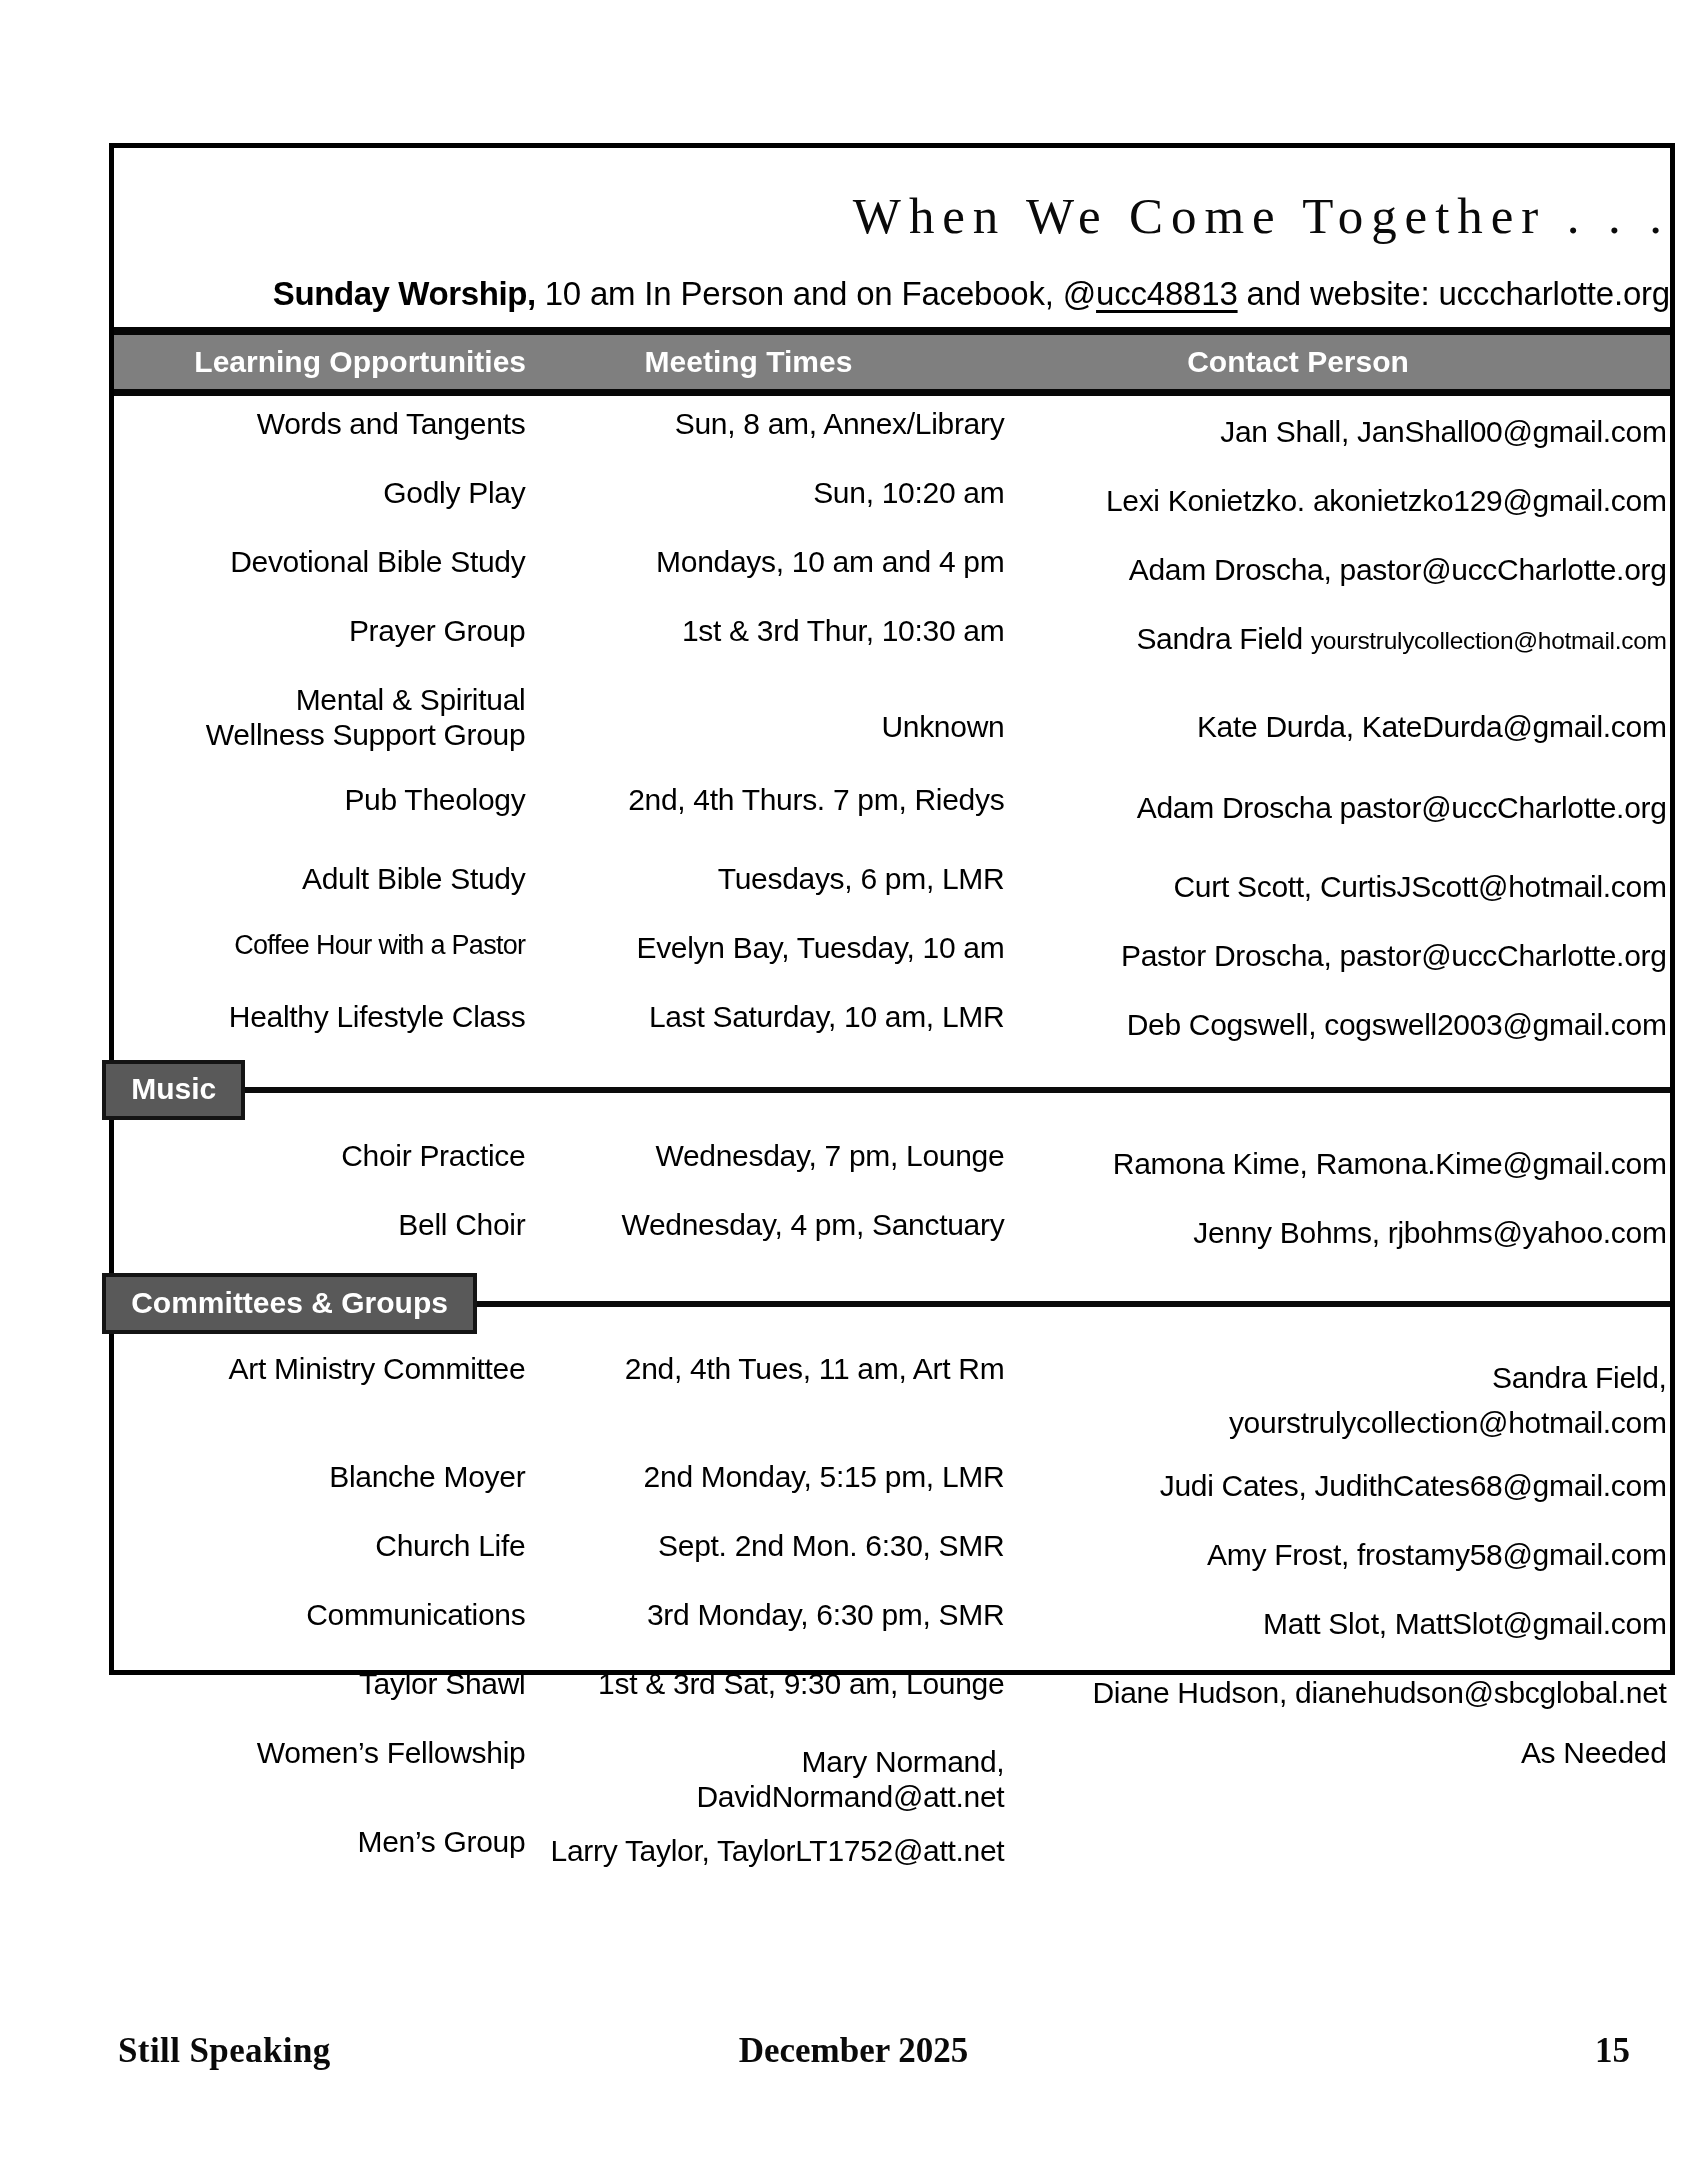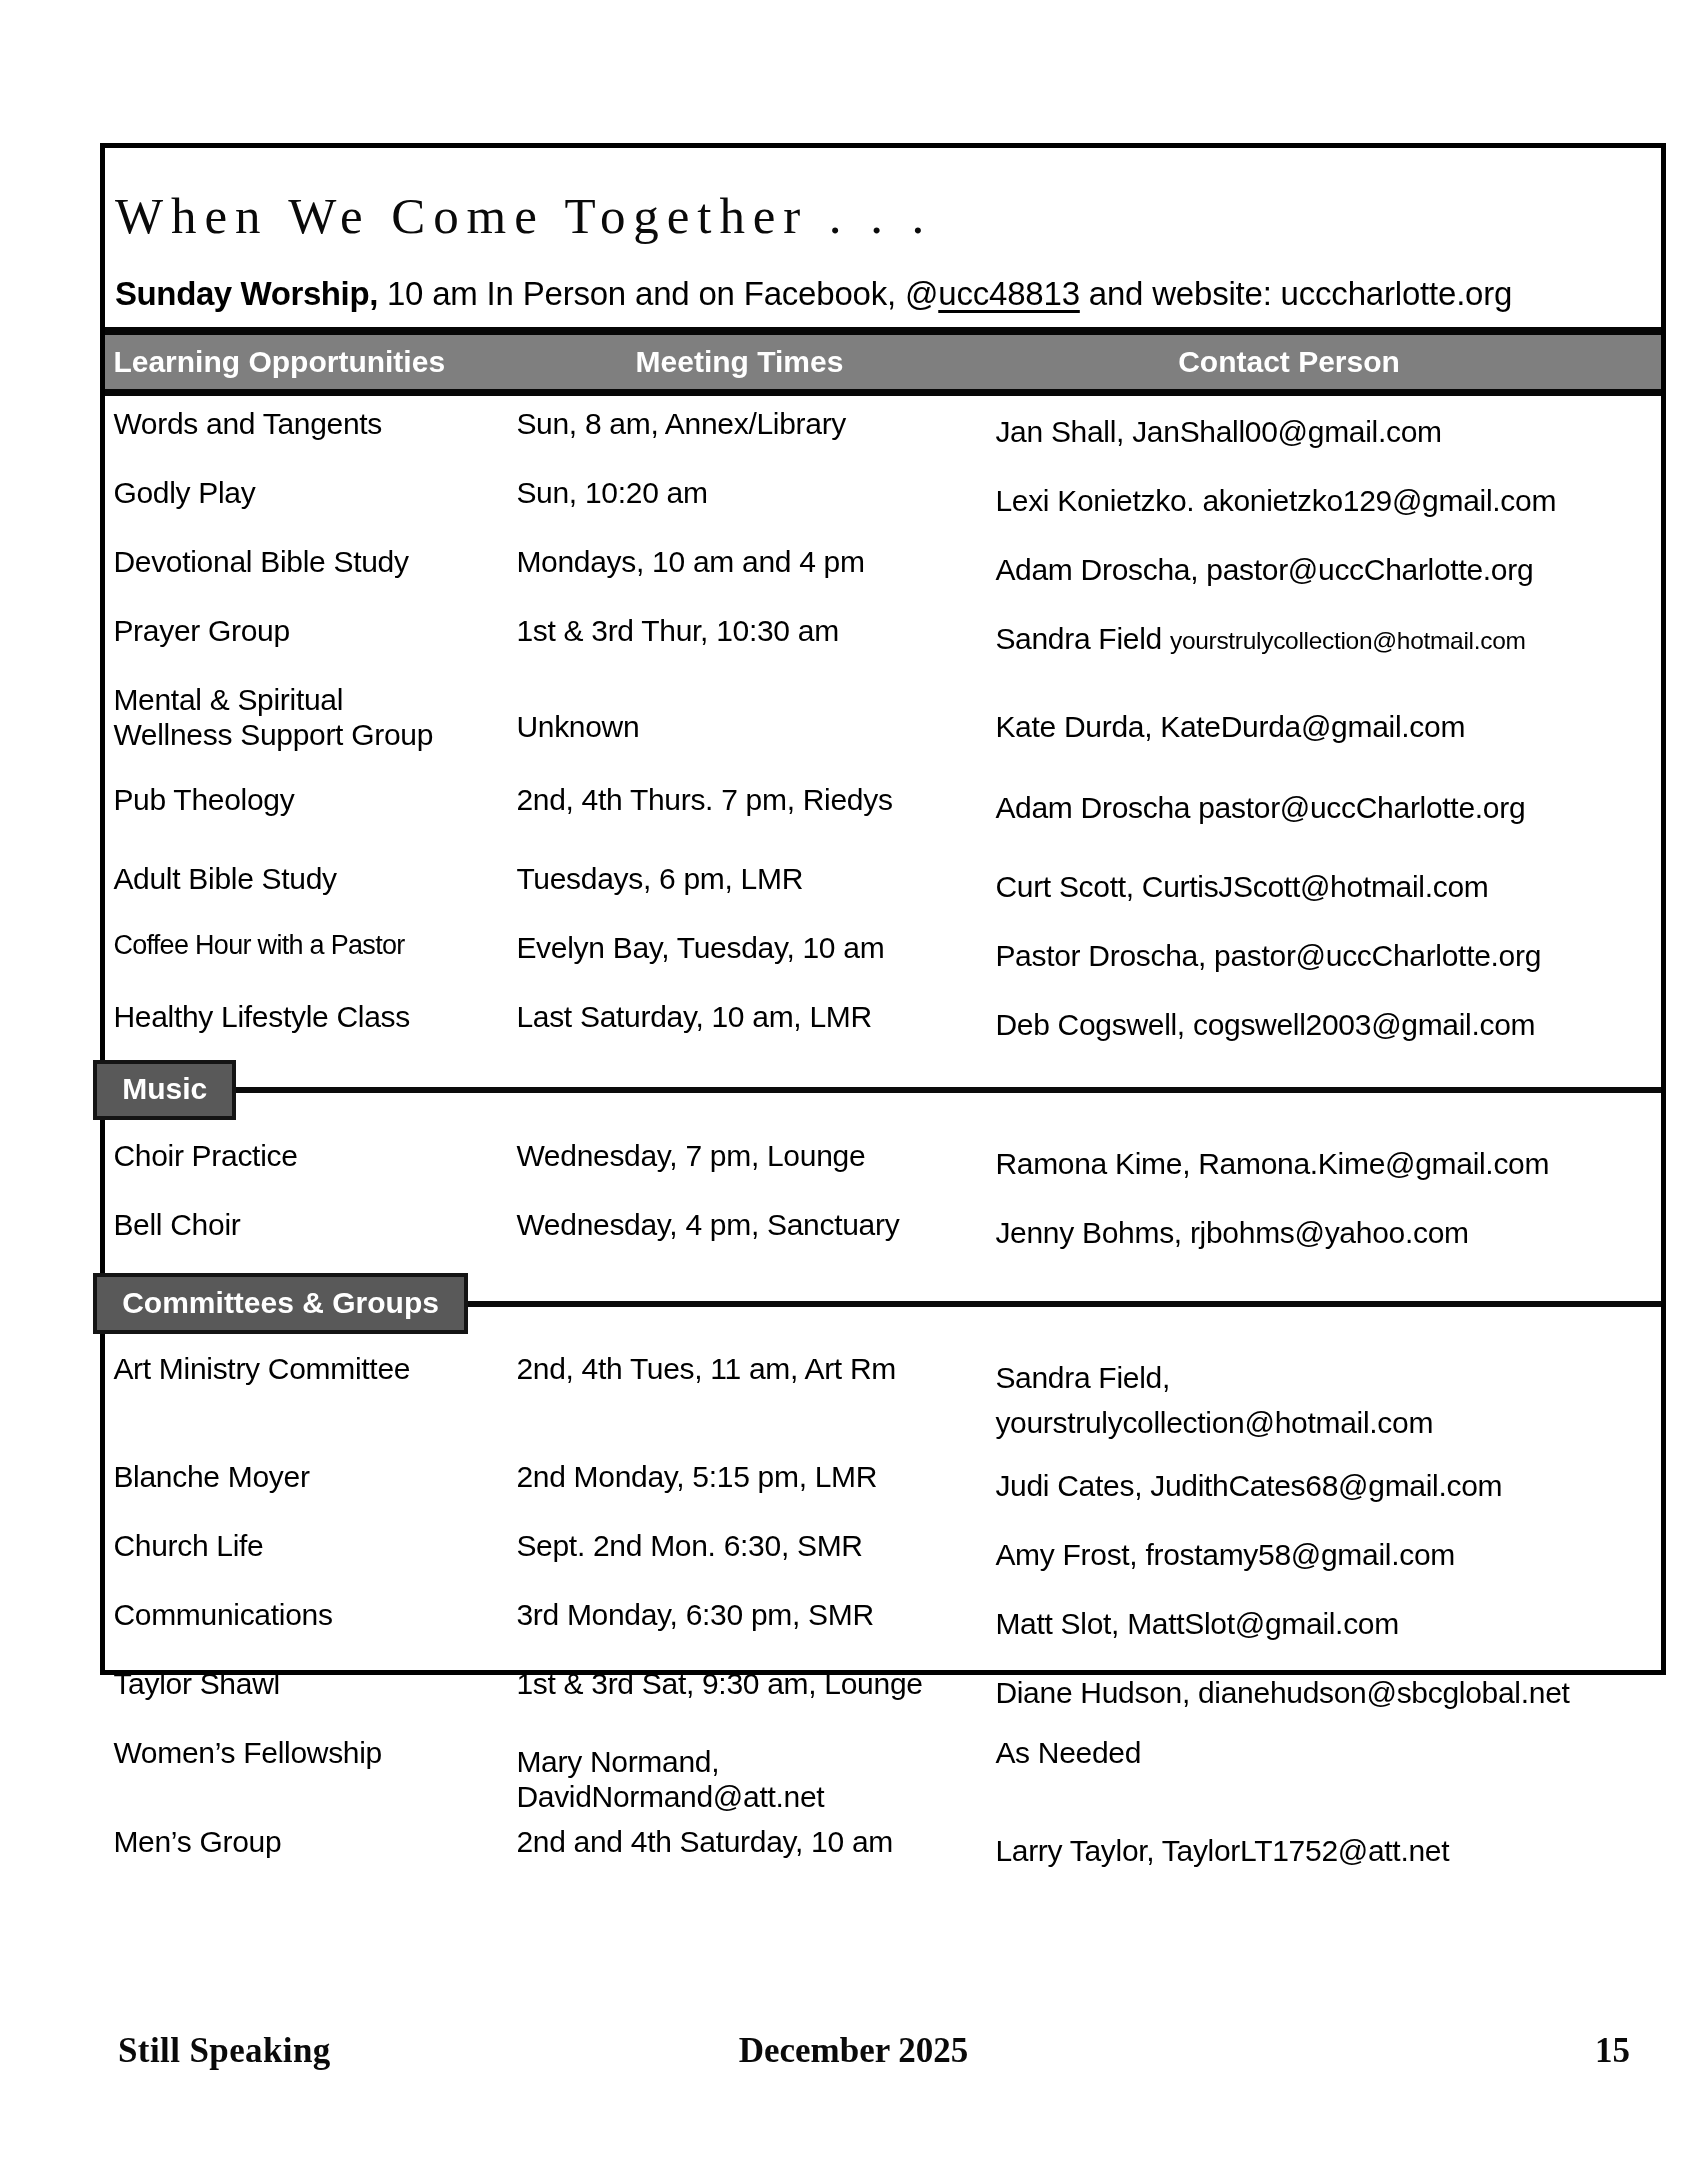--- a/index.html
+++ b/index.html
@@ -7,25 +7,26 @@
   .page{
     position:relative;
     width:1707px;height:2159px;
     background:#ffffff;
     font-family:"Liberation Sans", sans-serif;
     color:#000;
     overflow:hidden;
   }
   
   .main-box{
-    position:absolute;left:100px;top:143px;
+    position:absolute;left:109px;top:143px;
     width:1566px;height:1532px;
     border:5.9px solid #000;
     box-sizing:border-box;
     background:#fff;
+    text-align:right;
   }
   .title{
     margin:39px 0 0 10px;
     font-family:"Liberation Serif", serif;
     font-size:51px;
     letter-spacing:0.155em;
     color:#0a0a0a;
     white-space:nowrap;
   }
   .intro{
@@ -222,21 +223,20 @@
           <div class="cell time">1st &amp; 3rd Sat, 9:30 am, Lounge</div>
           <div class="cell contact"><span>Diane Hudson, dianehudson@sbcglobal.net</span></div>
         </div>
         <div class="row">
           <div class="cell name">Women’s Fellowship</div>
           <div class="cell contact"><span>Mary Normand, DavidNormand@att.net</span></div>
           <div class="cell time">As Needed</div>
         </div>
         <div class="row">
           <div class="cell name">Men’s Group</div>
-          <div class="cell time">2nd and 4th Saturday, 10 am</div>
           <div class="cell contact"><span>Larry Taylor, TaylorLT1752@att.net</span></div>
         </div>
       </div>
 
   </div>
 
   <div class="footer">
     <span class="f-left">Still Speaking</span>
     <span class="f-center">December 2025</span>
     <span class="f-right">15</span>

